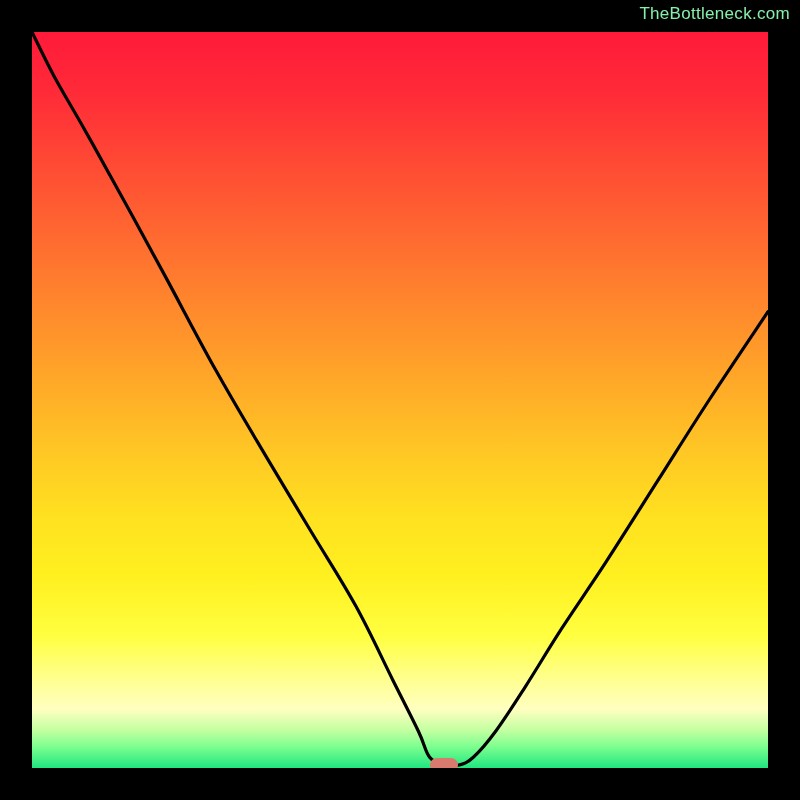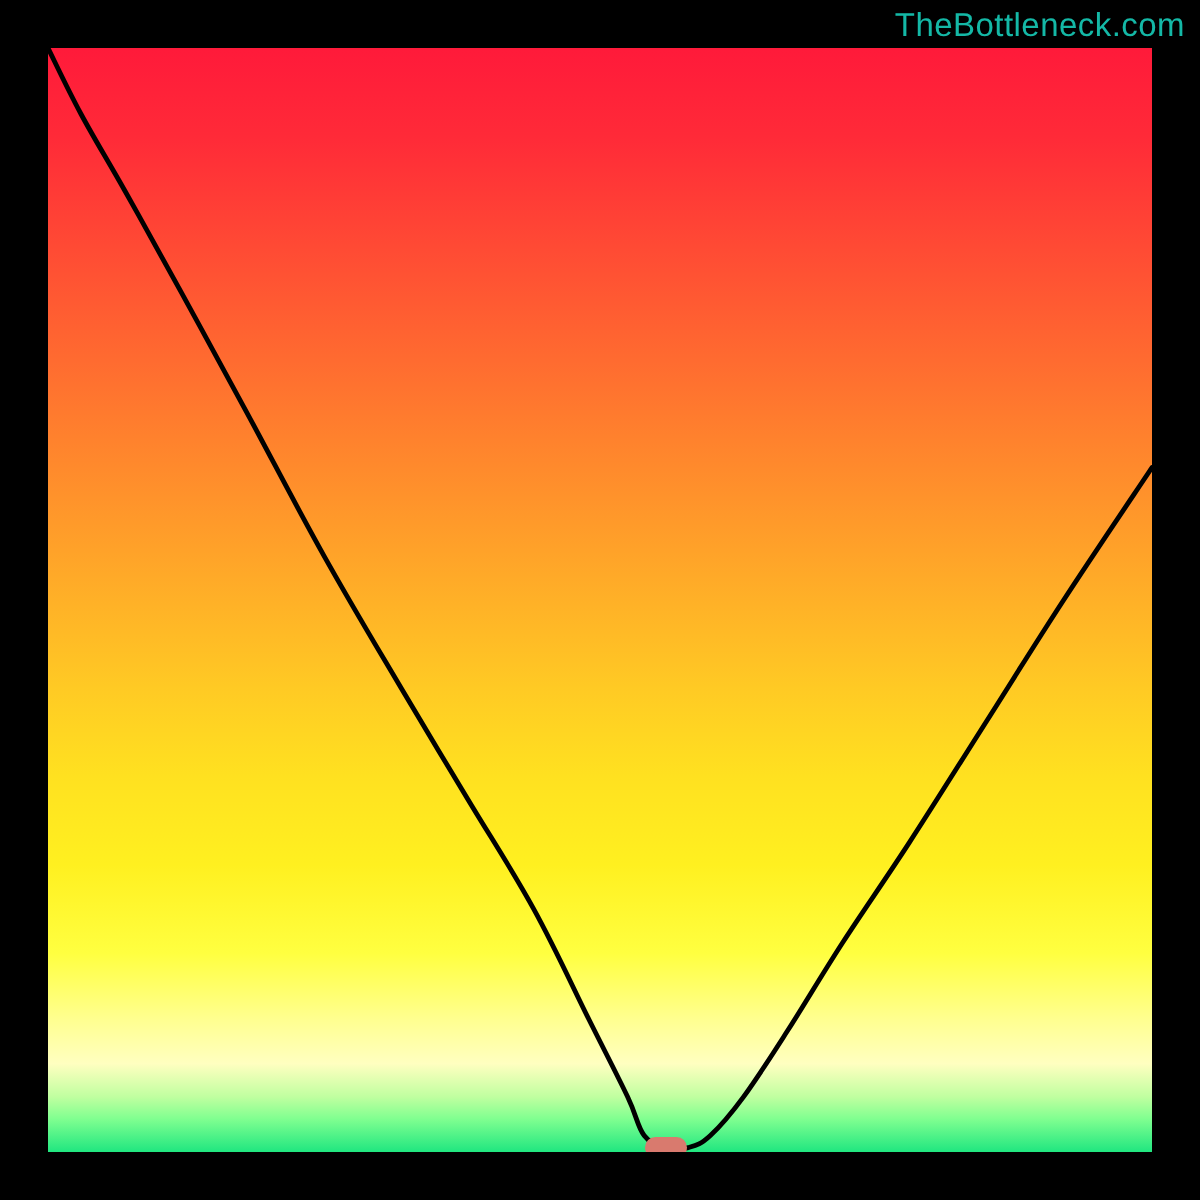--- a/index.html
+++ b/index.html
@@ -14,22 +14,22 @@
   .frame {
     position: relative;
     width: 800px;
     height: 800px;
     background: #000;
   }
   .watermark {
     position: absolute;
     top: 4px;
     right: 10px;
-    color: #14b8a6;
-    font-size: 22px;
+    color: #86efac;
+    font-size: 17px;
     font-weight: 500;
     letter-spacing: 0.3px;
     z-index: 10;
   }
   .plot-area {
     position: absolute;
     left: 32px;
     top: 32px;
     width: 736px;
     height: 736px;

